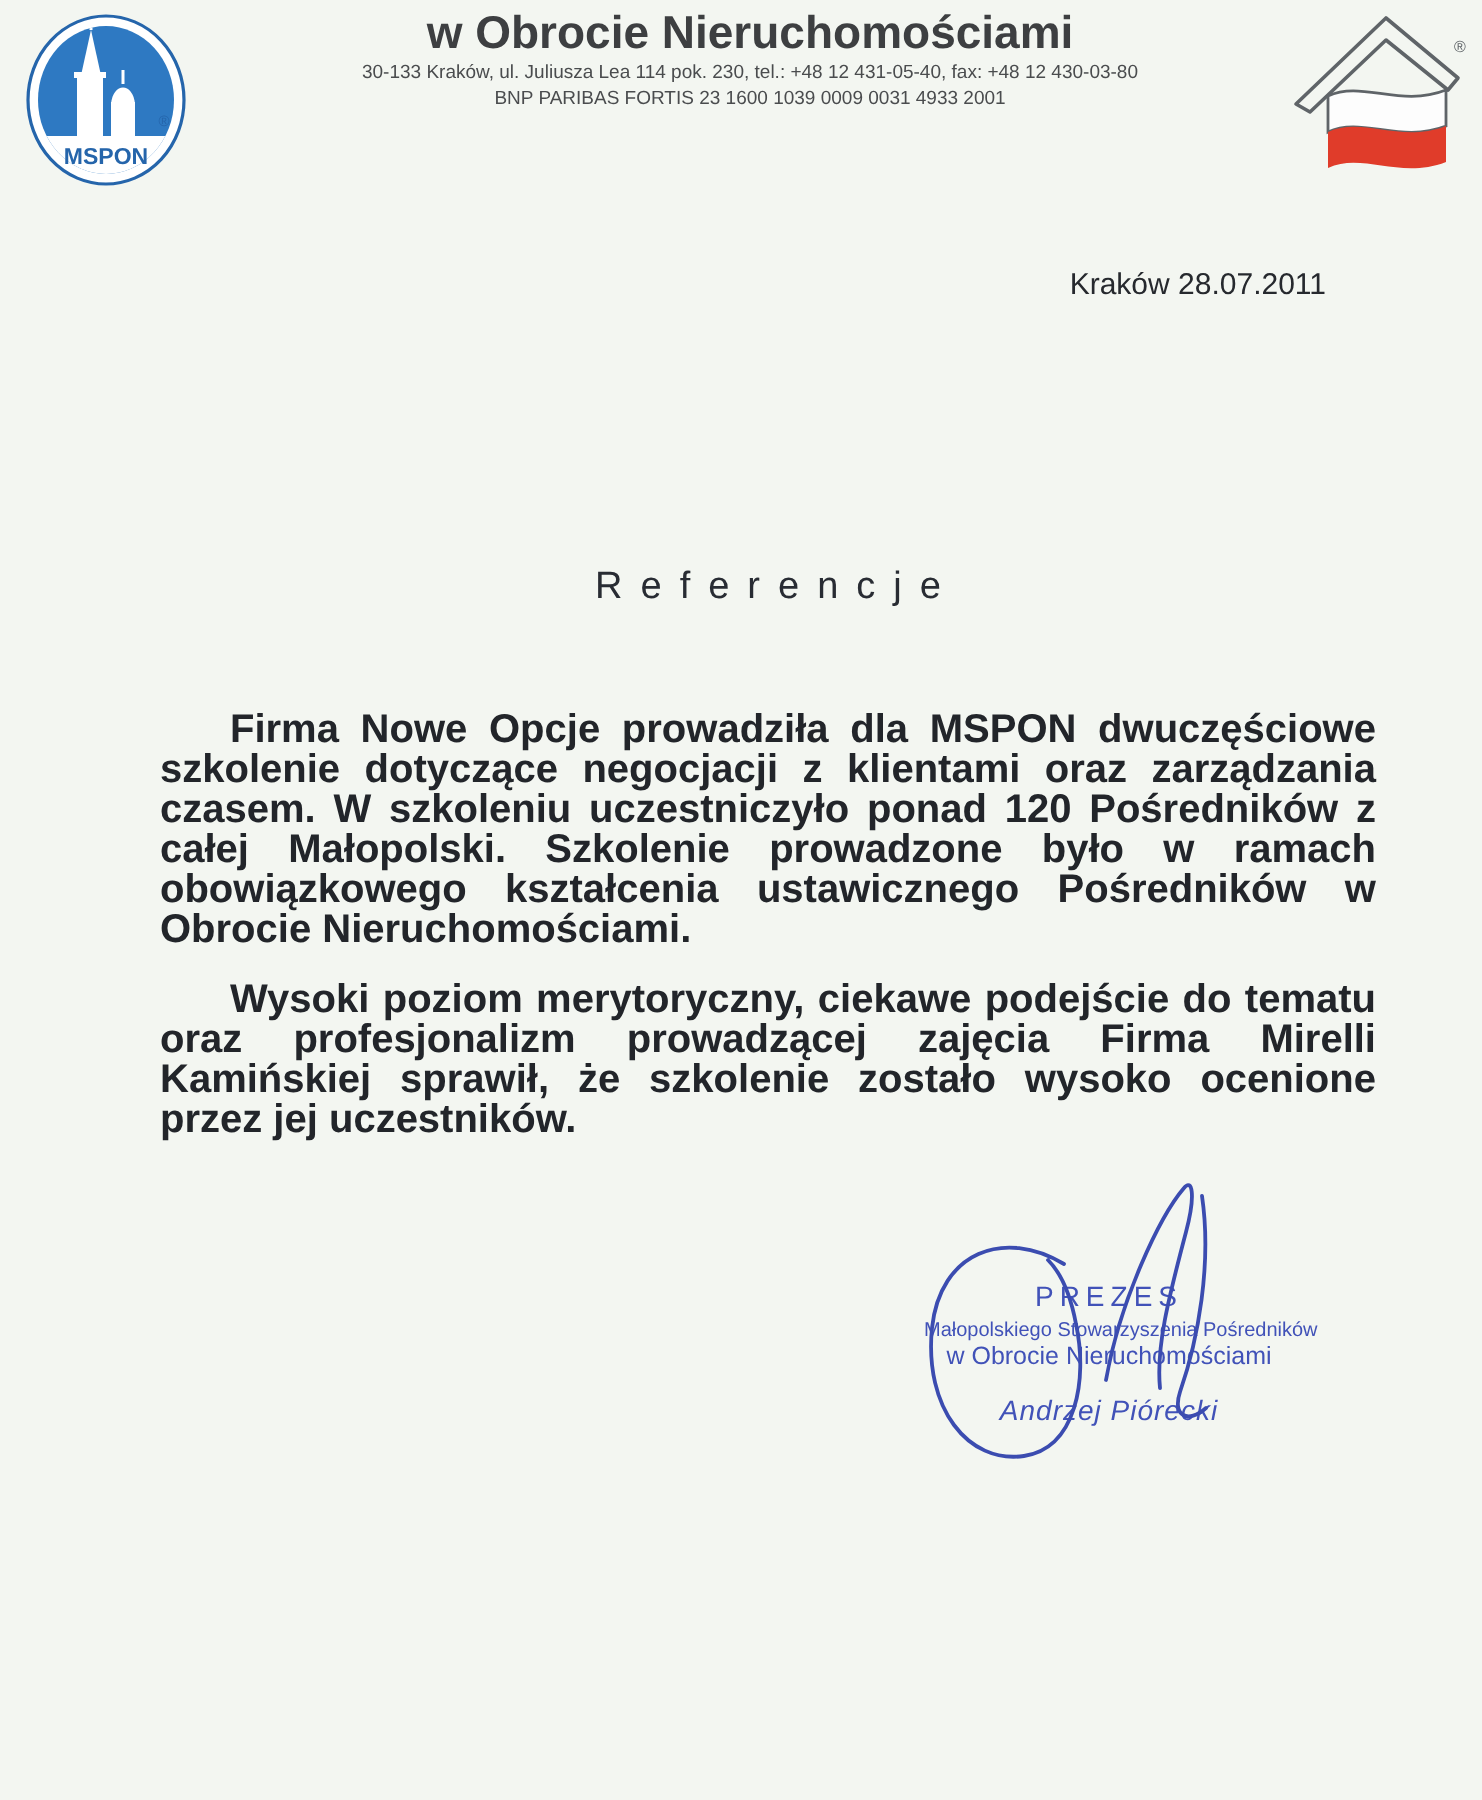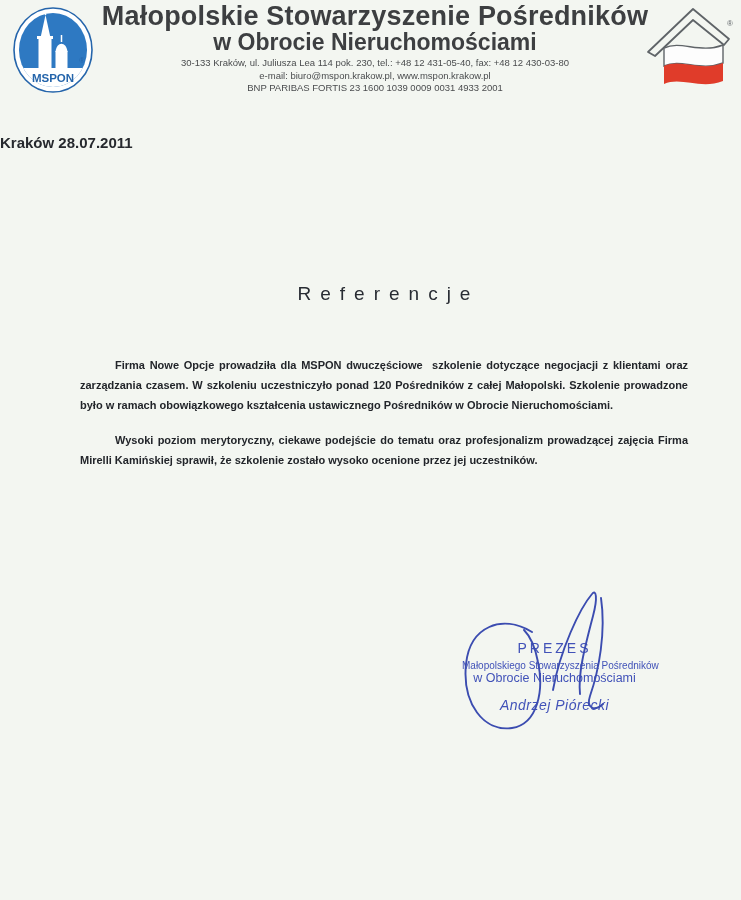--- a/index.html
+++ b/index.html
@@ -22,35 +22,35 @@
     text-align:center; color:#3d3f41;
   }
   .org1 { font-size:27px; font-weight:bold; line-height:26px; letter-spacing:0.2px; white-space:nowrap; }
   .org2 { font-size:23px; font-weight:bold; line-height:24px; margin-top:1px; }
   .hsmall { font-size:9.5px; line-height:10.5px; color:#4a4c4e; margin-top:2px; white-space:nowrap; }
   .hsmall.first { margin-top:4px; }
 
   
   .date-line {
     position:absolute; top:134px; left:0; width:663px;
-    text-align:left; font-size:15px; font-weight:bold; color:#26292e;
+    text-align:right; font-size:15px; font-weight:normal; color:#26292e;
   }
 
   
   .letter-title {
     position:absolute; top:283px; left:80px; width:608px;
     text-align:center; font-size:19px; font-weight:normal;
     letter-spacing:9px; padding-left:9px; box-sizing:border-box;
     color:#282c33;
   }
 
   
   .letter-body {
     position:absolute; top:355px; left:80px; width:608px;
-    font-size:11px; font-weight:bold; line-height:20px;
+    font-size:20px; font-weight:bold; line-height:20px;
     text-align:justify; color:#22252a;
   }
   .letter-body p {
     margin:0 0 15px 0;
     text-indent:35px;
     white-space:pre-wrap;
   }
 
   
   .stamp {
@@ -102,24 +102,22 @@
     <div class="logo-right">
       <svg viewBox="0 0 100 95" width="100" height="95">
         <polygon points="10,50 55,7 91,37 86,43 55,18 17,54" fill="#f3f6f1" stroke="#5f6468" stroke-width="1.8" stroke-linejoin="round"></polygon>
         <text x="92" y="24" text-anchor="middle" font-size="8" fill="#5f6468">®</text>
         <path d="M26 46 C43 38 62 52 85 43 L85 61 C62 70 43 56 26 64 Z" fill="#fdfdfd" stroke="#5f6468" stroke-width="1.4"></path>
         <path d="M26 64 C43 56 62 70 85 61 L85 79 C62 88 43 74 26 82 Z" fill="#e03c2a"></path>
       </svg>
     </div>
 
     <div class="head-center">
-      <div class="org1">Małopolskie Stowarzyszenie Pośredników</div>
       <div class="org2">w Obrocie Nieruchomościami</div>
       <div class="hsmall first">30-133 Kraków, ul. Juliusza Lea 114 pok. 230, tel.: +48 12 431-05-40, fax: +48 12 430-03-80</div>
-      <div class="hsmall">e-mail: biuro@mspon.krakow.pl, www.mspon.krakow.pl</div>
       <div class="hsmall">BNP PARIBAS FORTIS 23 1600 1039 0009 0031 4933 2001</div>
     </div>
   </div>
 
   <div class="date-line">Kraków  28.07.2011</div>
 
   <div class="letter-title">Referencje</div>
 
   <div class="letter-body">
     <p>Firma Nowe Opcje prowadziła dla MSPON dwuczęściowe  szkolenie dotyczące negocjacji z klientami oraz zarządzania czasem. W szkoleniu uczestniczyło ponad 120 Pośredników z całej Małopolski. Szkolenie prowadzone było w ramach obowiązkowego kształcenia ustawicznego Pośredników w Obrocie Nieruchomościami.</p>

